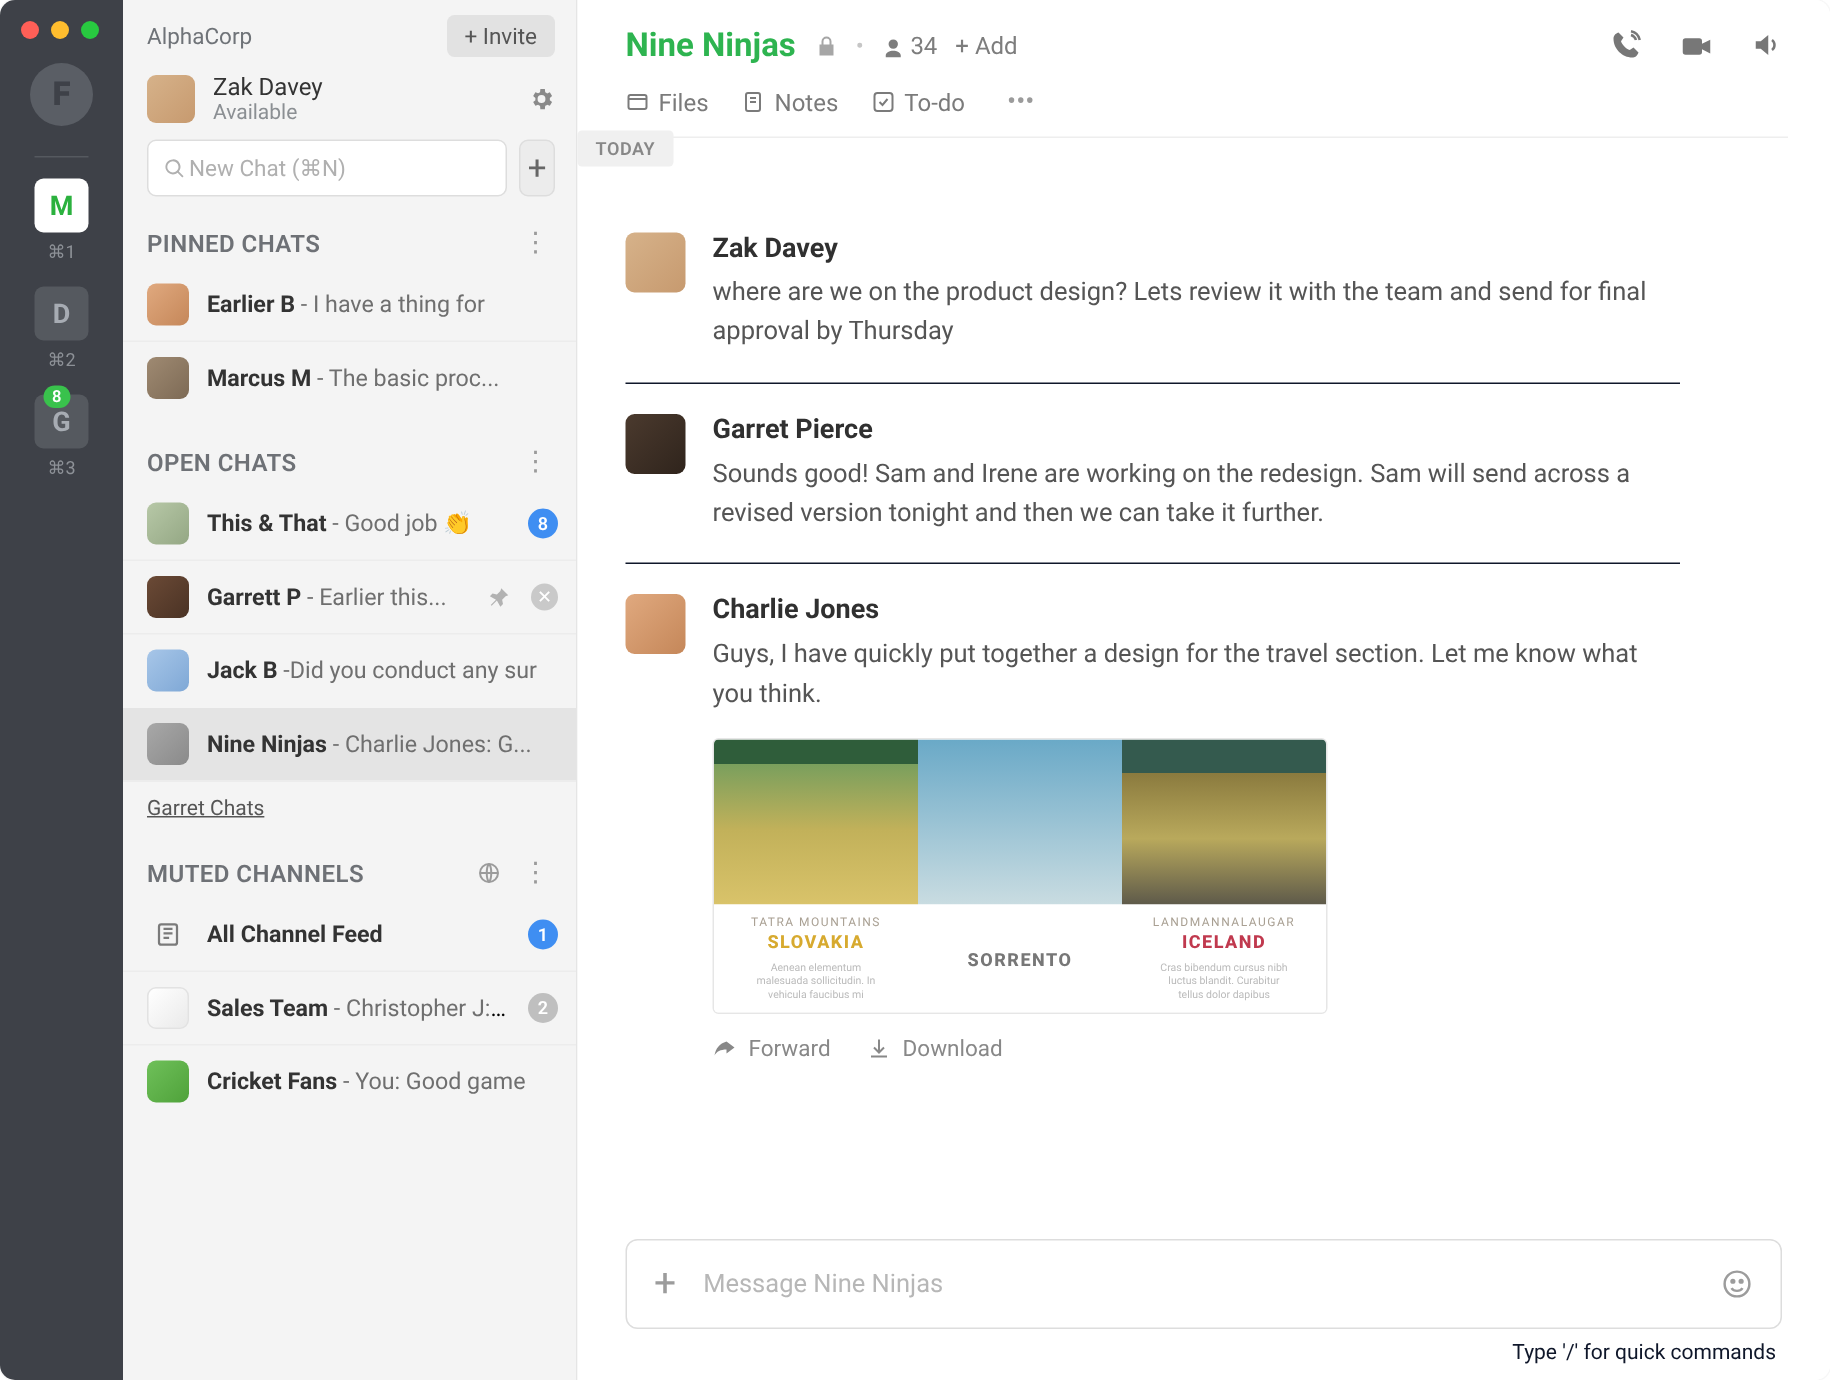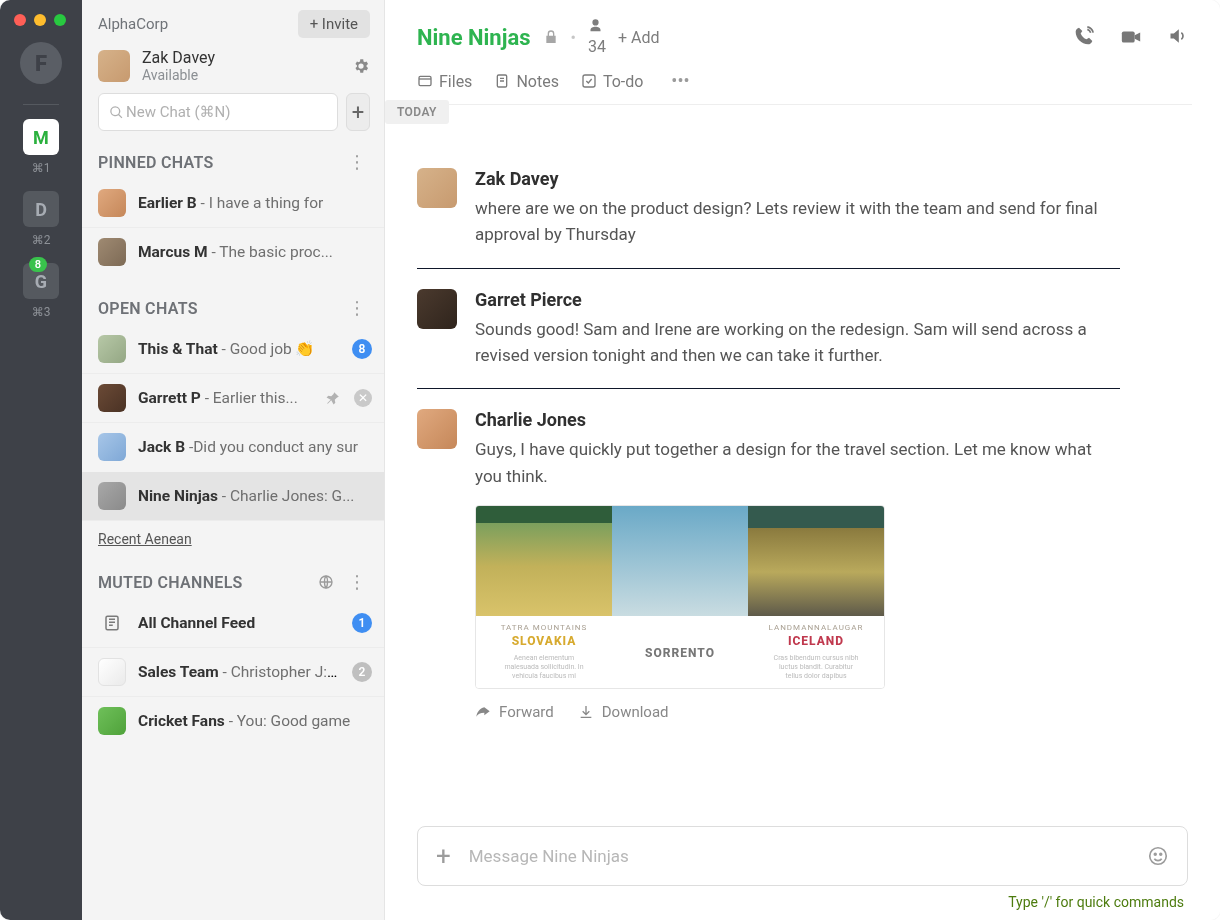--- a/index.html
+++ b/index.html
@@ -63,21 +63,21 @@
   .recent{padding:10px 16px 18px;font-size:14px;color:#555;text-decoration:underline;}
   .feed-ico{width:28px;height:28px;display:flex;align-items:center;justify-content:center;color:#7a7a7a;}
   
   
   .main{flex:1;height:100%;display:flex;flex-direction:column;background:#fff;}
   .hdr{padding:18px 32px 0 32px;}
   .hdr-row{display:flex;align-items:center;gap:12px;}
   .chan-title{font-size:22px;font-weight:700;color:var(--green);}
   .lock{color:#a6a6a6;}
   .dot{color:#c6c6c6;}
-  .members{color:#7d7d7d;font-size:16px;display:flex;align-items:flex-start;gap:4px;flex-direction:column;}
+  .members{color:#7d7d7d;font-size:16px;display:flex;align-items:flex-end;gap:4px;}
   .add-link{color:#7d7d7d;font-size:16px;cursor:pointer;}
   .hdr-actions{margin-left:auto;display:flex;gap:26px;color:#777;}
   .hdr-tabs{display:flex;gap:22px;margin-top:14px;padding-bottom:12px;color:#7b7b7b;font-size:16px;align-items:center;}
   .tab{display:flex;align-items:center;gap:6px;cursor:pointer;}
   .rule{height:1px;background:#eee;margin:0 28px;}
   .daychip{float:right;margin:-4px 40px 0 0;}
   .daychip span{background:#f0f0f0;color:#888;font-size:12px;font-weight:600;padding:5px 12px;border-radius:3px;letter-spacing:.4px;}
   
   .msgs{flex:1;overflow:auto;padding:28px 100px 20px 32px;}
   .msg{display:flex;gap:18px;padding:20px 0;}
@@ -100,21 +100,21 @@
   .cs{font-size:7px;color:#bbb;margin-top:6px;text-align:center;line-height:1.3;max-width:90px;}
   .att-actions{display:flex;gap:24px;margin-top:14px;color:#888;font-size:15px;}
   .att-actions .ab{display:flex;align-items:center;gap:8px;cursor:pointer;}
   
   .composer{padding:0 32px 10px;}
   .cbox{border:1px solid #ddd;border-radius:8px;display:flex;align-items:center;padding:0 18px;height:60px;gap:16px;}
   .cbox input{flex:1;border:none;outline:none;font-size:17px;color:#555;}
   .cbox input::placeholder{color:#b7b7b7;}
   .plus{font-size:26px;color:#9c9c9c;}
   .smile{color:#9c9c9c;}
-  .hint{text-align:right;font-size:14px;color:#4d7c0f;padding:8px 4px 0 0;}
+  .hint{text-align:right;font-size:14px;color:#0f172a;padding:8px 4px 0 0;}
   
   svg{display:block;}
   .avatar.c1{background:linear-gradient(135deg,#d6b28a,#c79a6f);}
   .avatar.c2{background:linear-gradient(135deg,#9f8a72,#7d6a55);}
   .avatar.c3{background:linear-gradient(135deg,#b7c8a7,#94a784);}
   .avatar.c4{background:linear-gradient(135deg,#6b4a36,#4a3224);}
   .avatar.c5{background:linear-gradient(135deg,#a8a8a8,#8a8a8a);}
   .avatar.c6{background:linear-gradient(135deg,#a7c6e8,#7fa8d6);}
   .avatar.c7{background:linear-gradient(135deg,#fff,#eaeaea);border:1px solid #e2e2e2;}
   .avatar.c8{background:linear-gradient(135deg,#6fc05a,#4fa23a);}
@@ -211,21 +211,21 @@
     </div>
     <div class="chat-item">
       <div class="avatar sm c6"></div>
       <div class="chat-text"><span class="ct-name">Jack B</span><span class="ct-prev">  -Did you conduct any sur</span></div>
     </div>
     <div class="chat-item divider active">
       <div class="avatar sm c5"></div>
       <div class="chat-text"><span class="ct-name">Nine Ninjas</span><span class="ct-prev"> - Charlie Jones: G...</span></div>
     </div>
   </div>
-  <div class="recent">Recent Aenean</div>
+  <div class="recent">Garret Chats</div>
 
   <div class="sec-head">
     <div class="sec-title">MUTED CHANNELS</div>
     <div class="right">
       <div class="globe">
           <svg width="16" height="16" viewBox="0 0 24 24" fill="none" stroke="currentColor" stroke-width="2">
             <circle cx="12" cy="12" r="9"></circle>
             <path d="M3 12h18M12 3c3 3 3 15 0 18M12 3c-3 3-3 15 0 18"></path>
           </svg>
         </div>

